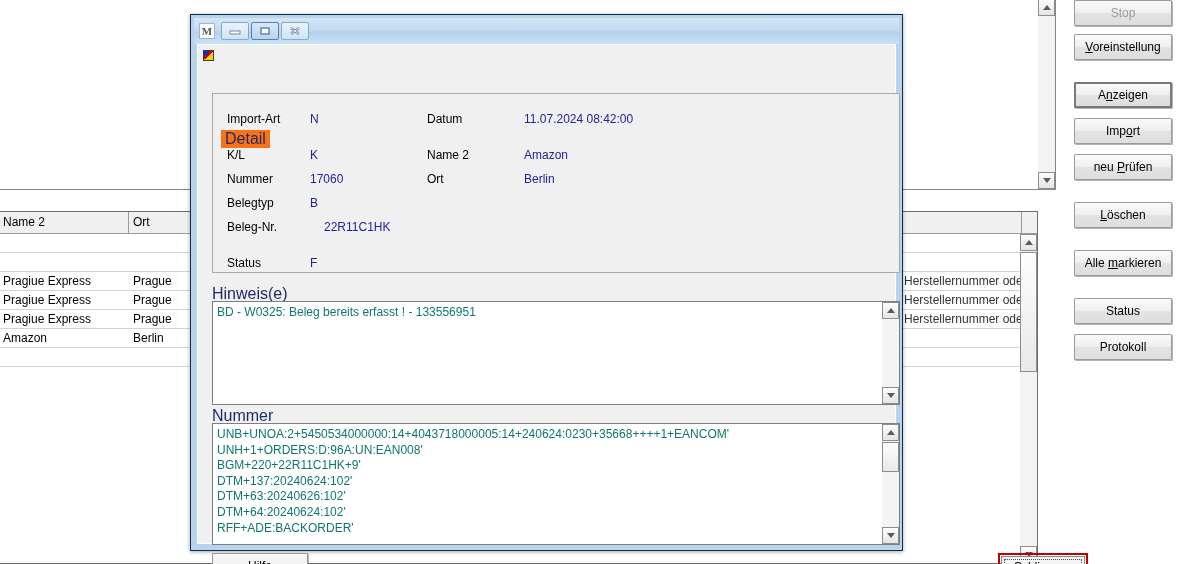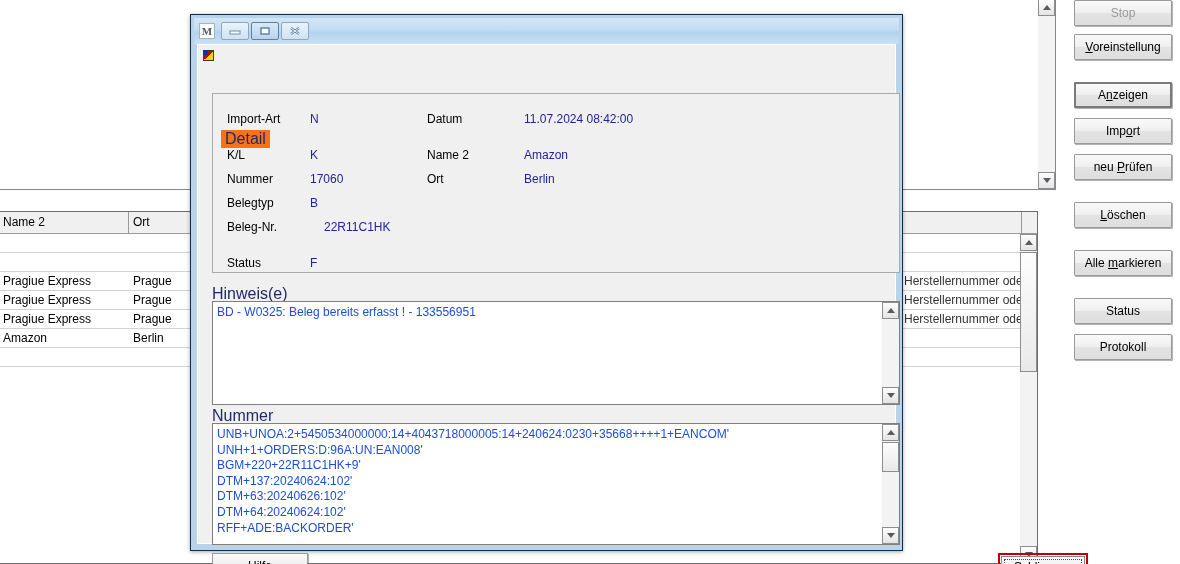--- a/index.html
+++ b/index.html
@@ -294,21 +294,21 @@
     border: 1px solid #7f7f7f;
     box-sizing: border-box;
     overflow: hidden;
   }
   .ta-text {
     position: absolute;
     left: 4px; top: 3px; right: 20px; bottom: 2px;
     font-family: "Liberation Sans", sans-serif;
     font-size: 12px;
     line-height: 15.6px;
-    color: #1d4ed8;
+    color: #0f766e;
     white-space: pre;
     overflow: hidden;
   }
   .ta-text.mono-ish { font-size: 12px; letter-spacing: 0; }
 
   
   .dlg-btn {
     position: absolute;
     background: linear-gradient(180deg,#fafafa 0%, #efefef 48%, #e3e3e3 52%, #dedede 100%);
     border: 1px solid #9a9a9a;

